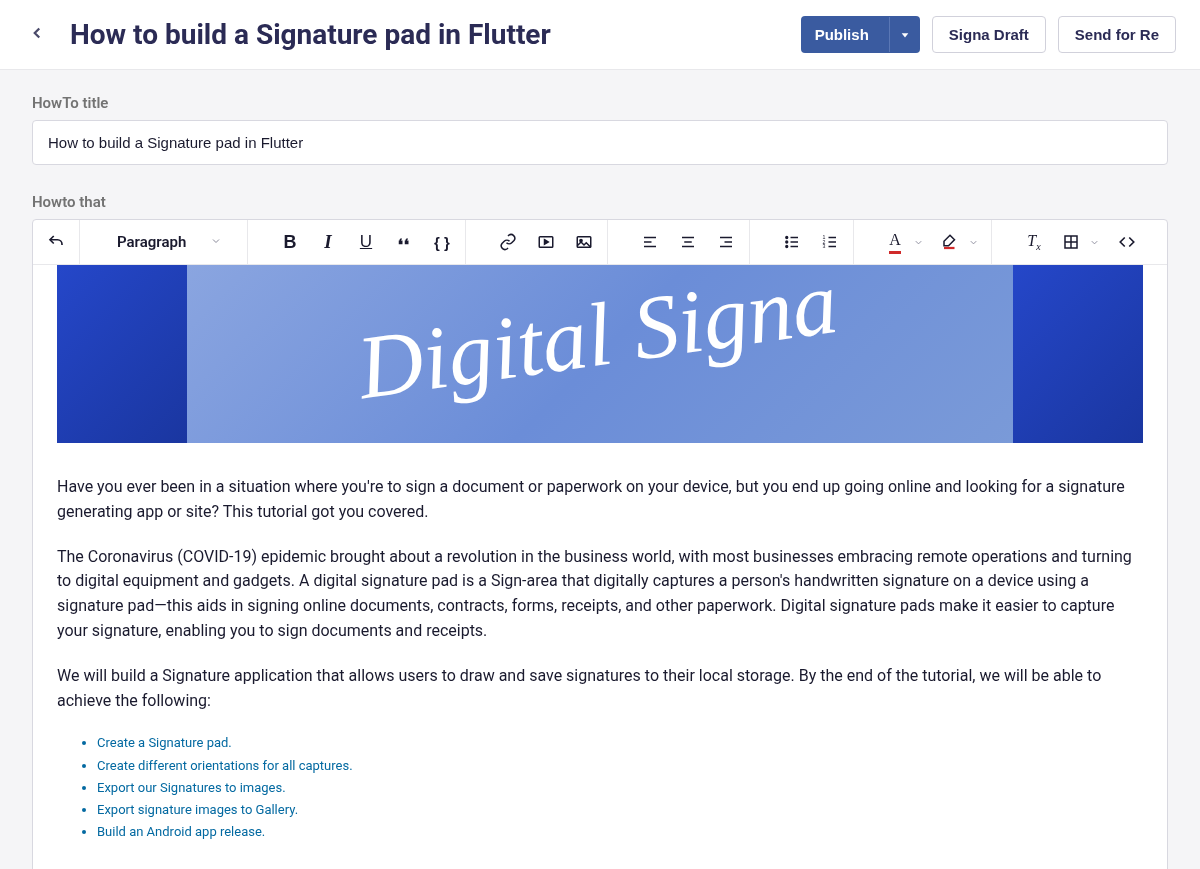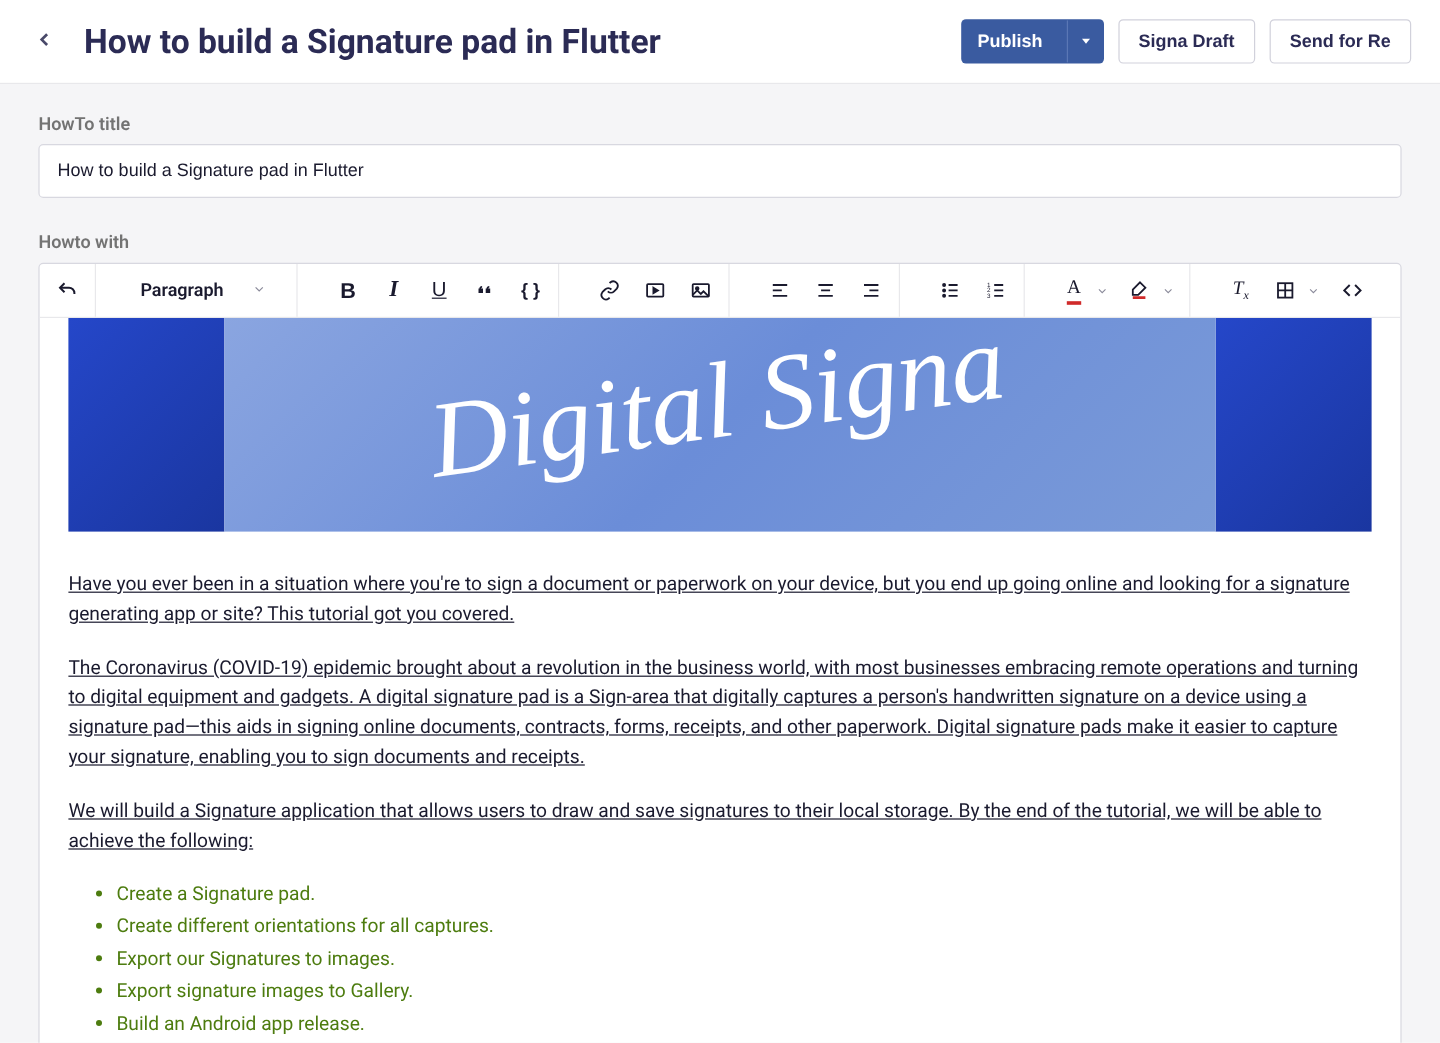--- a/index.html
+++ b/index.html
@@ -180,29 +180,28 @@
       color: white;
       font-style: italic;
       transform: rotate(-8deg) translateY(-20px);
       white-space: nowrap;
     }
     .article p {
       font-size: 16px;
       line-height: 1.55;
       color: #1a1a2e;
       margin-bottom: 20px;
-      text-decoration: underline;
     }
     .article ul {
       margin: 0 0 20px 40px;
     }
     .article li {
-      font-size: 16px;
+      font-size: 13px;
       line-height: 1.55;
-      color: #4d7c0f;
+      color: #0369a1;
       margin-bottom: 2px;
     }
     .text-color-icon {
       font-family: serif;
       font-size: 16px;
       font-weight: 400;
     }
   </style>
 </head>
 <body>
@@ -227,21 +226,21 @@
     </button>
     <button class="btn">Signa Draft</button>
     <button class="btn">Send for Re</button>
   </div>
 </div>
 
 <div class="content">
   <div class="field-label">HowTo title</div>
   <input class="text-input" type="text" value="How to build a Signature pad in Flutter" style="">
 
-  <div class="field-label">Howto with</div>
+  <div class="field-label">Howto that</div>
 
   <div class="editor-container">
     <div class="toolbar">
       <div class="tb-group">
         <button class="tb-btn">
           <svg viewBox="0 0 24 24" fill="none" stroke="currentColor" stroke-width="2.2">
               <path d="M9 14L4 9l5-5"></path>
               <path d="M4 9h10a6 6 0 016 6v1"></path>
             </svg>
         </button>

